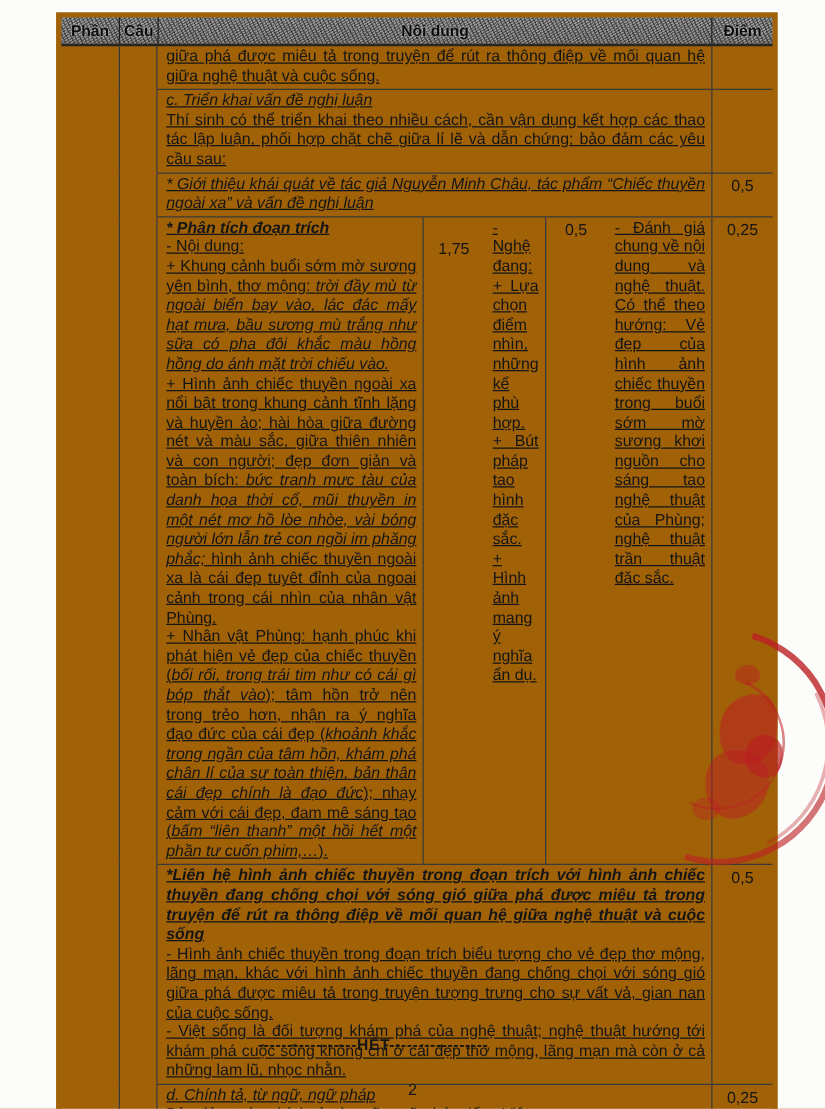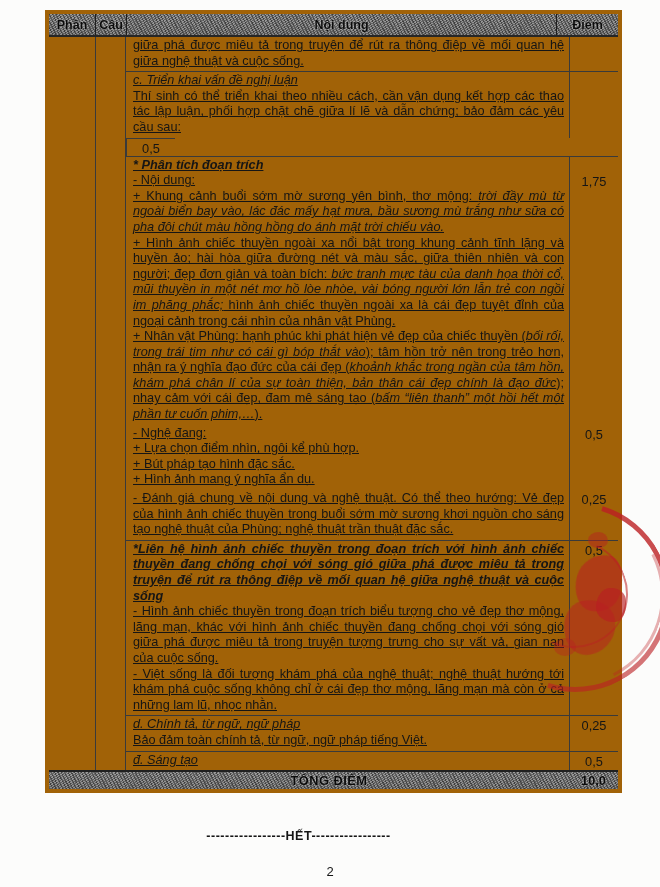--- a/index.html
+++ b/index.html
@@ -25,35 +25,35 @@
   }
   .hdr-row{
     display:flex;height:21px;border-bottom:2px solid #262626;
     font-weight:bold;font-size:12.5px;color:#0b0b0b;
     text-shadow:0 0 2px rgba(235,235,235,.8);
   }
   .hdr-row > div{display:flex;align-items:center;justify-content:center;box-sizing:border-box;}
   .w-phan{width:46px;flex:none;}
   .w-cau{width:31px;flex:none;}
   .w-noi{flex:1;min-width:0;}
-  .w-diem{width:62px;flex:none;}
+  .w-diem{width:49px;flex:none;}
   .hdr-row .w-cau,.hdr-row .w-noi,.hdr-row .w-diem{border-left:1px solid #1f1f1f;}
   
   .trow{display:flex;align-items:stretch;}
   .c-phan{width:46px;flex:none;box-sizing:border-box;}
   .c-cau{width:31px;flex:none;box-sizing:border-box;border-left:1px solid #3a3a3a;border-right:1px solid #3a3a3a;}
   .c-noi{flex:1;min-width:0;box-sizing:border-box;padding:1px 5px 2px 7px;text-decoration:underline;}
   .c-diem{width:49px;flex:none;box-sizing:border-box;border-left:1px solid #3a3a3a;
           text-align:center;font-size:12.8px;padding-top:2px;}
   .rt .c-noi,.rt .c-diem,.rt .r3wrap{border-top:1px solid #3a3a3a;}
   .para{margin:0;font-size:12.7px;line-height:15.6px;text-align:justify;}
   .it{font-style:italic;}
   .bi{font-style:italic;font-weight:bold;}
   
-  .r3wrap{flex:1;min-width:0;display:flex;flex-direction:column;box-sizing:border-box;}
+  .r3wrap{flex:1;min-width:0;display:flex;flex-direction:row;box-sizing:border-box;}
   .sub{display:flex;align-items:stretch;}
   .sub .c-noi{border:none;}
   .sub .c-diem{border-top:none;}
   .d-shift{display:block;margin-top:15px;}
   
   .total-row{
     display:flex;height:17px;border-top:2px solid #202020;
     font-weight:bold;font-size:12.8px;color:#0a0a0a;
     text-shadow:0 0 2px rgba(230,230,230,.75);
     padding-left:40px;
@@ -120,45 +120,48 @@
     <div class="c-noi">
       <p class="para"><span class="it">c. Triển khai vấn đề nghị luận</span></p>
       <p class="para"><span>Thí sinh có thể triển khai theo nhiều cách, cần vận dụng kết hợp các thao tác lập luận, phối hợp chặt chẽ giữa lí lẽ và dẫn chứng; bảo đảm các yêu cầu sau:</span></p>
     </div>
     <div class="c-diem"></div>
   </div>
 
   <div class="trow rt">
     <div class="c-phan"></div>
     <div class="c-cau"></div>
+    <div class="c-noi">
+      <p class="para"><span class="it">* Giới thiệu khái quát về tác giả Nguyễn Minh Châu, tác phẩm “Chiếc thuyền ngoài xa” và vấn đề nghị luận</span></p>
+    </div>
     <div class="c-diem">0,5</div>
   </div>
 
   <div class="trow rt">
     <div class="c-phan"></div>
     <div class="c-cau"></div>
     <div class="r3wrap">
 
       <div class="sub">
         <div class="c-noi">
           <p class="para"><span class="bi">* Phân tích đoạn trích</span></p>
           <p class="para"><span>- Nội dung:</span></p>
-          <p class="para"><span>+ Khung cảnh buổi sớm mờ sương yên bình, thơ mộng: </span><span class="it">trời đầy mù từ ngoài biển bay vào, lác đác mấy hạt mưa, bầu sương mù trắng như sữa có pha đôi chút màu hồng hồng do ánh mặt trời chiếu vào.</span></p>
+          <p class="para"><span>+ Khung cảnh buổi sớm mờ sương yên bình, thơ mộng: </span><span class="it">trời đầy mù từ ngoài biển bay vào, lác đác mấy hạt mưa, bầu sương mù trắng như sữa có pha đôi khắc màu hồng hồng do ánh mặt trời chiếu vào.</span></p>
           <p class="para"><span>+ Hình ảnh chiếc thuyền ngoài xa nổi bật trong khung cảnh tĩnh lặng và huyền ảo; hài hòa giữa đường nét và màu sắc, giữa thiên nhiên và con người; đẹp đơn giản và toàn bích: </span><span class="it">bức tranh mực tàu của danh họa thời cổ, mũi thuyền in một nét mơ hồ lòe nhòe, vài bóng người lớn lẫn trẻ con ngồi im phăng phắc;</span><span> hình ảnh chiếc thuyền ngoài xa là cái đẹp tuyệt đỉnh của ngoại cảnh trong cái nhìn của nhân vật Phùng.</span></p>
           <p class="para"><span>+ Nhân vật Phùng: hạnh phúc khi phát hiện vẻ đẹp của chiếc thuyền (</span><span class="it">bối rối, trong trái tim như có cái gì bóp thắt vào</span><span>); tâm hồn trở nên trong trẻo hơn, nhận ra ý nghĩa đạo đức của cái đẹp (</span><span class="it">khoảnh khắc trong ngần của tâm hồn, khám phá chân lí của sự toàn thiện, bản thân cái đẹp chính là đạo đức</span><span>); nhạy cảm với cái đẹp, đam mê sáng tạo (</span><span class="it">bấm “liên thanh” một hồi hết một phần tư cuốn phim,…</span><span>).</span></p>
         </div>
         <div class="c-diem">
             <span class="d-shift">1,75</span>
           </div>
       </div>
 
       <div class="sub">
         <div class="c-noi">
           <p class="para"><span>- Nghệ đang:</span></p>
-          <p class="para"><span>+ Lựa chọn điểm nhìn, ngôi kể phù hợp.</span></p>
+          <p class="para"><span>+ Lựa chọn điểm nhìn, những kể phù hợp.</span></p>
           <p class="para"><span>+ Bút pháp tạo hình đặc sắc.</span></p>
           <p class="para"><span>+ Hình ảnh mang ý nghĩa ẩn dụ.</span></p>
         </div>
         <div class="c-diem">0,5</div>
       </div>
 
       <div class="sub">
         <div class="c-noi">
           <p class="para"><span>- Đánh giá chung về nội dung và nghệ thuật. Có thể theo hướng: Vẻ đẹp của hình ảnh chiếc thuyền trong buổi sớm mờ sương khơi nguồn cho sáng tạo nghệ thuật của Phùng; nghệ thuật trần thuật đặc sắc.</span></p>
         </div>

